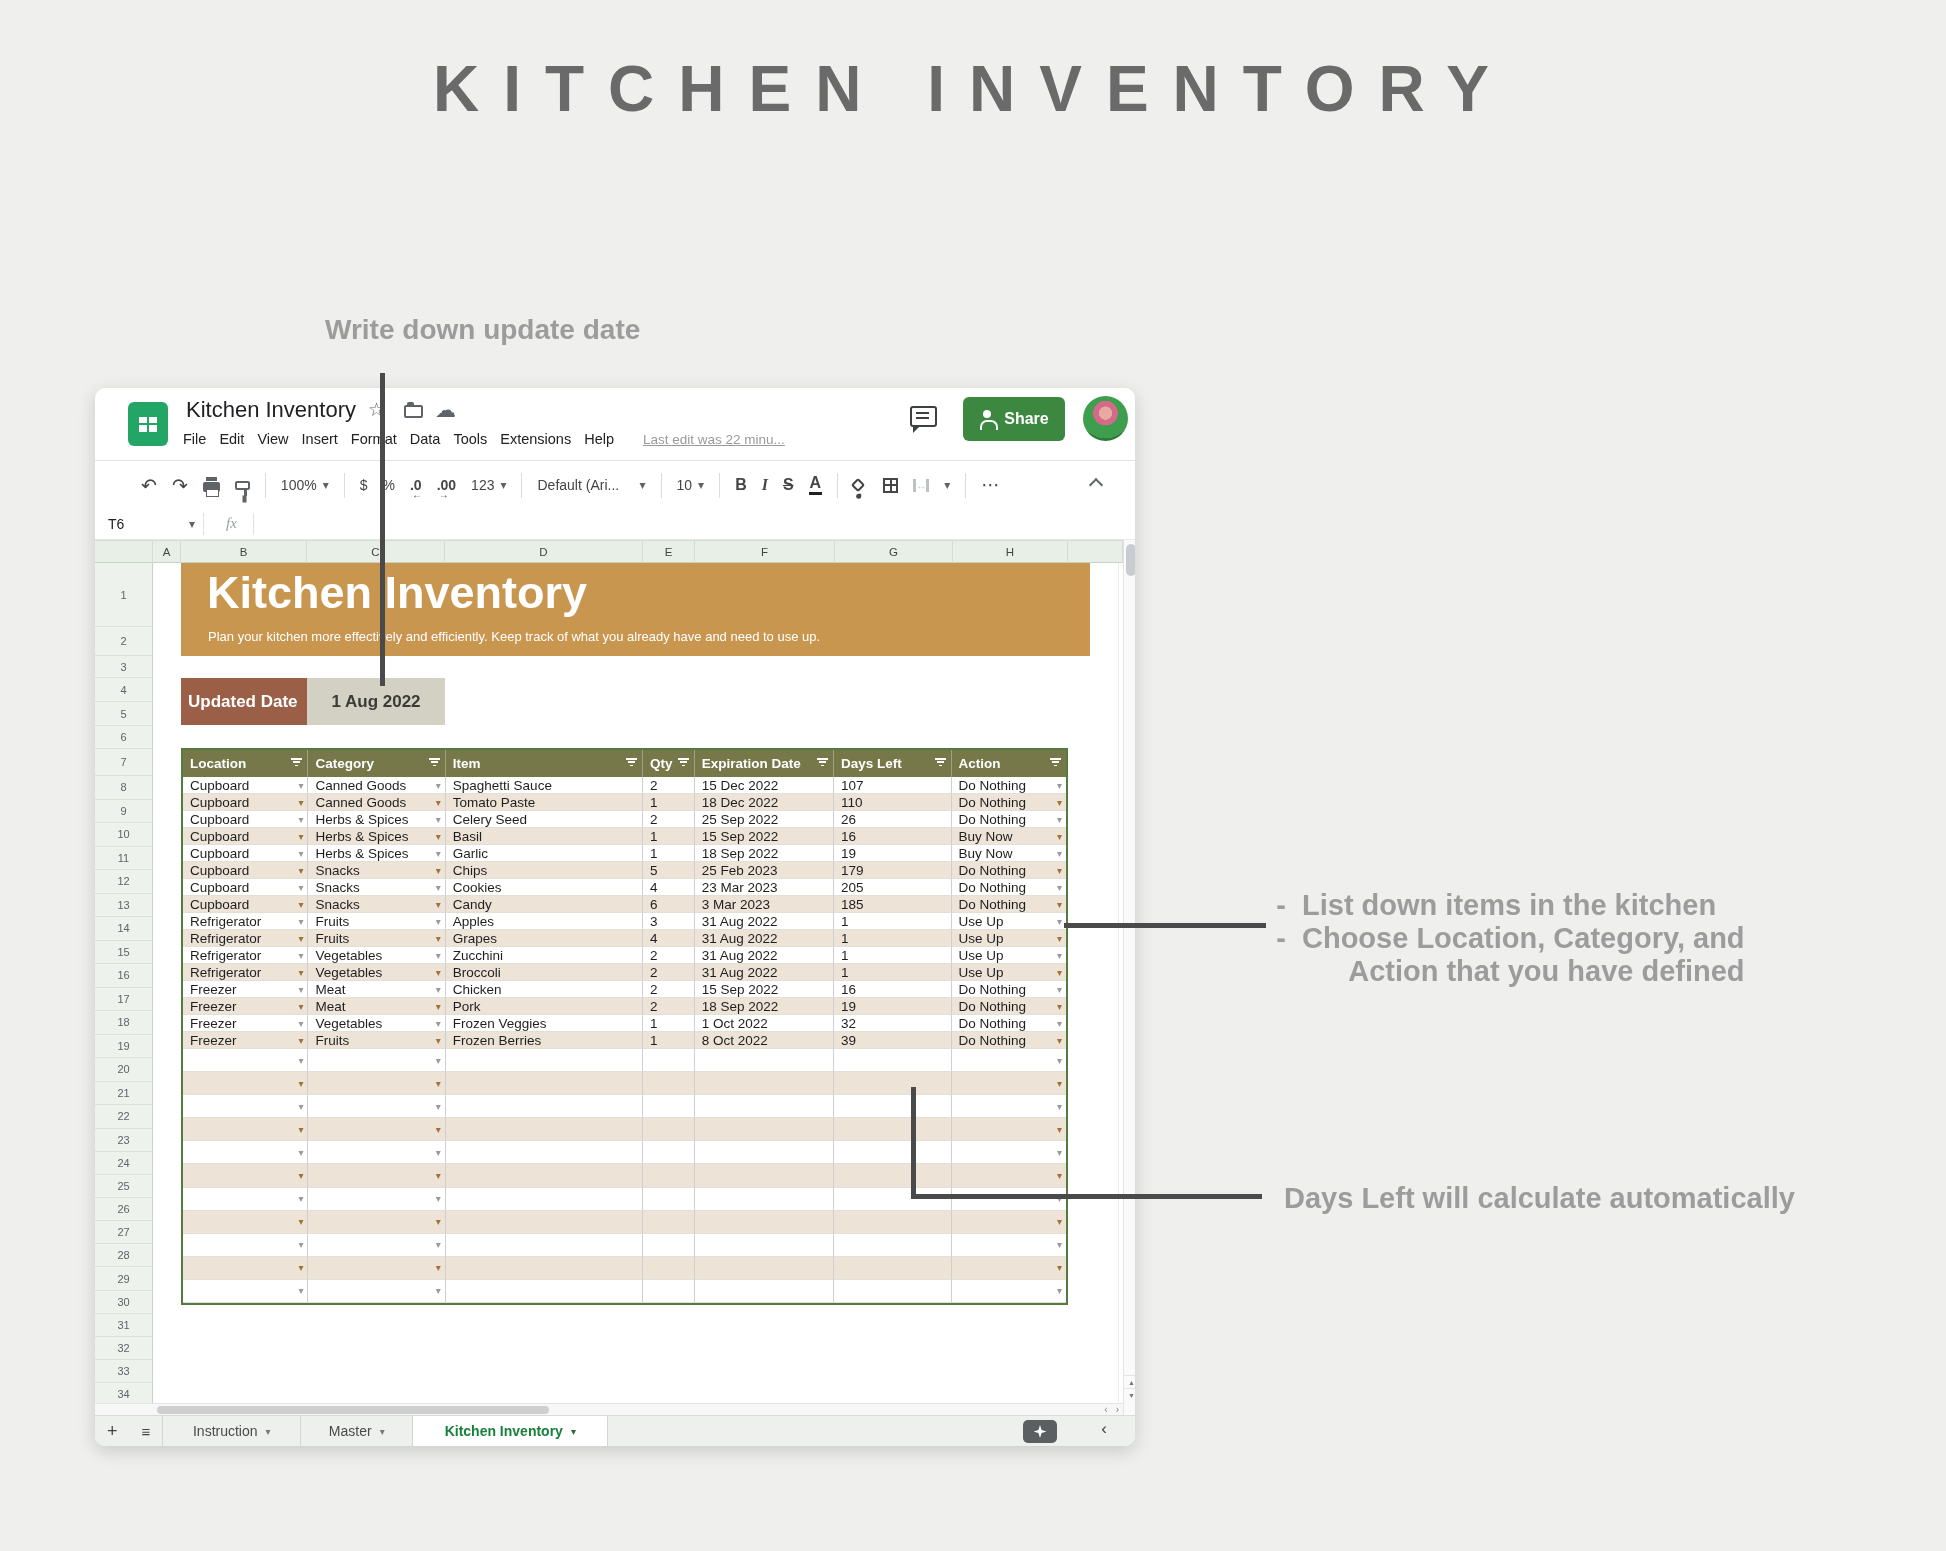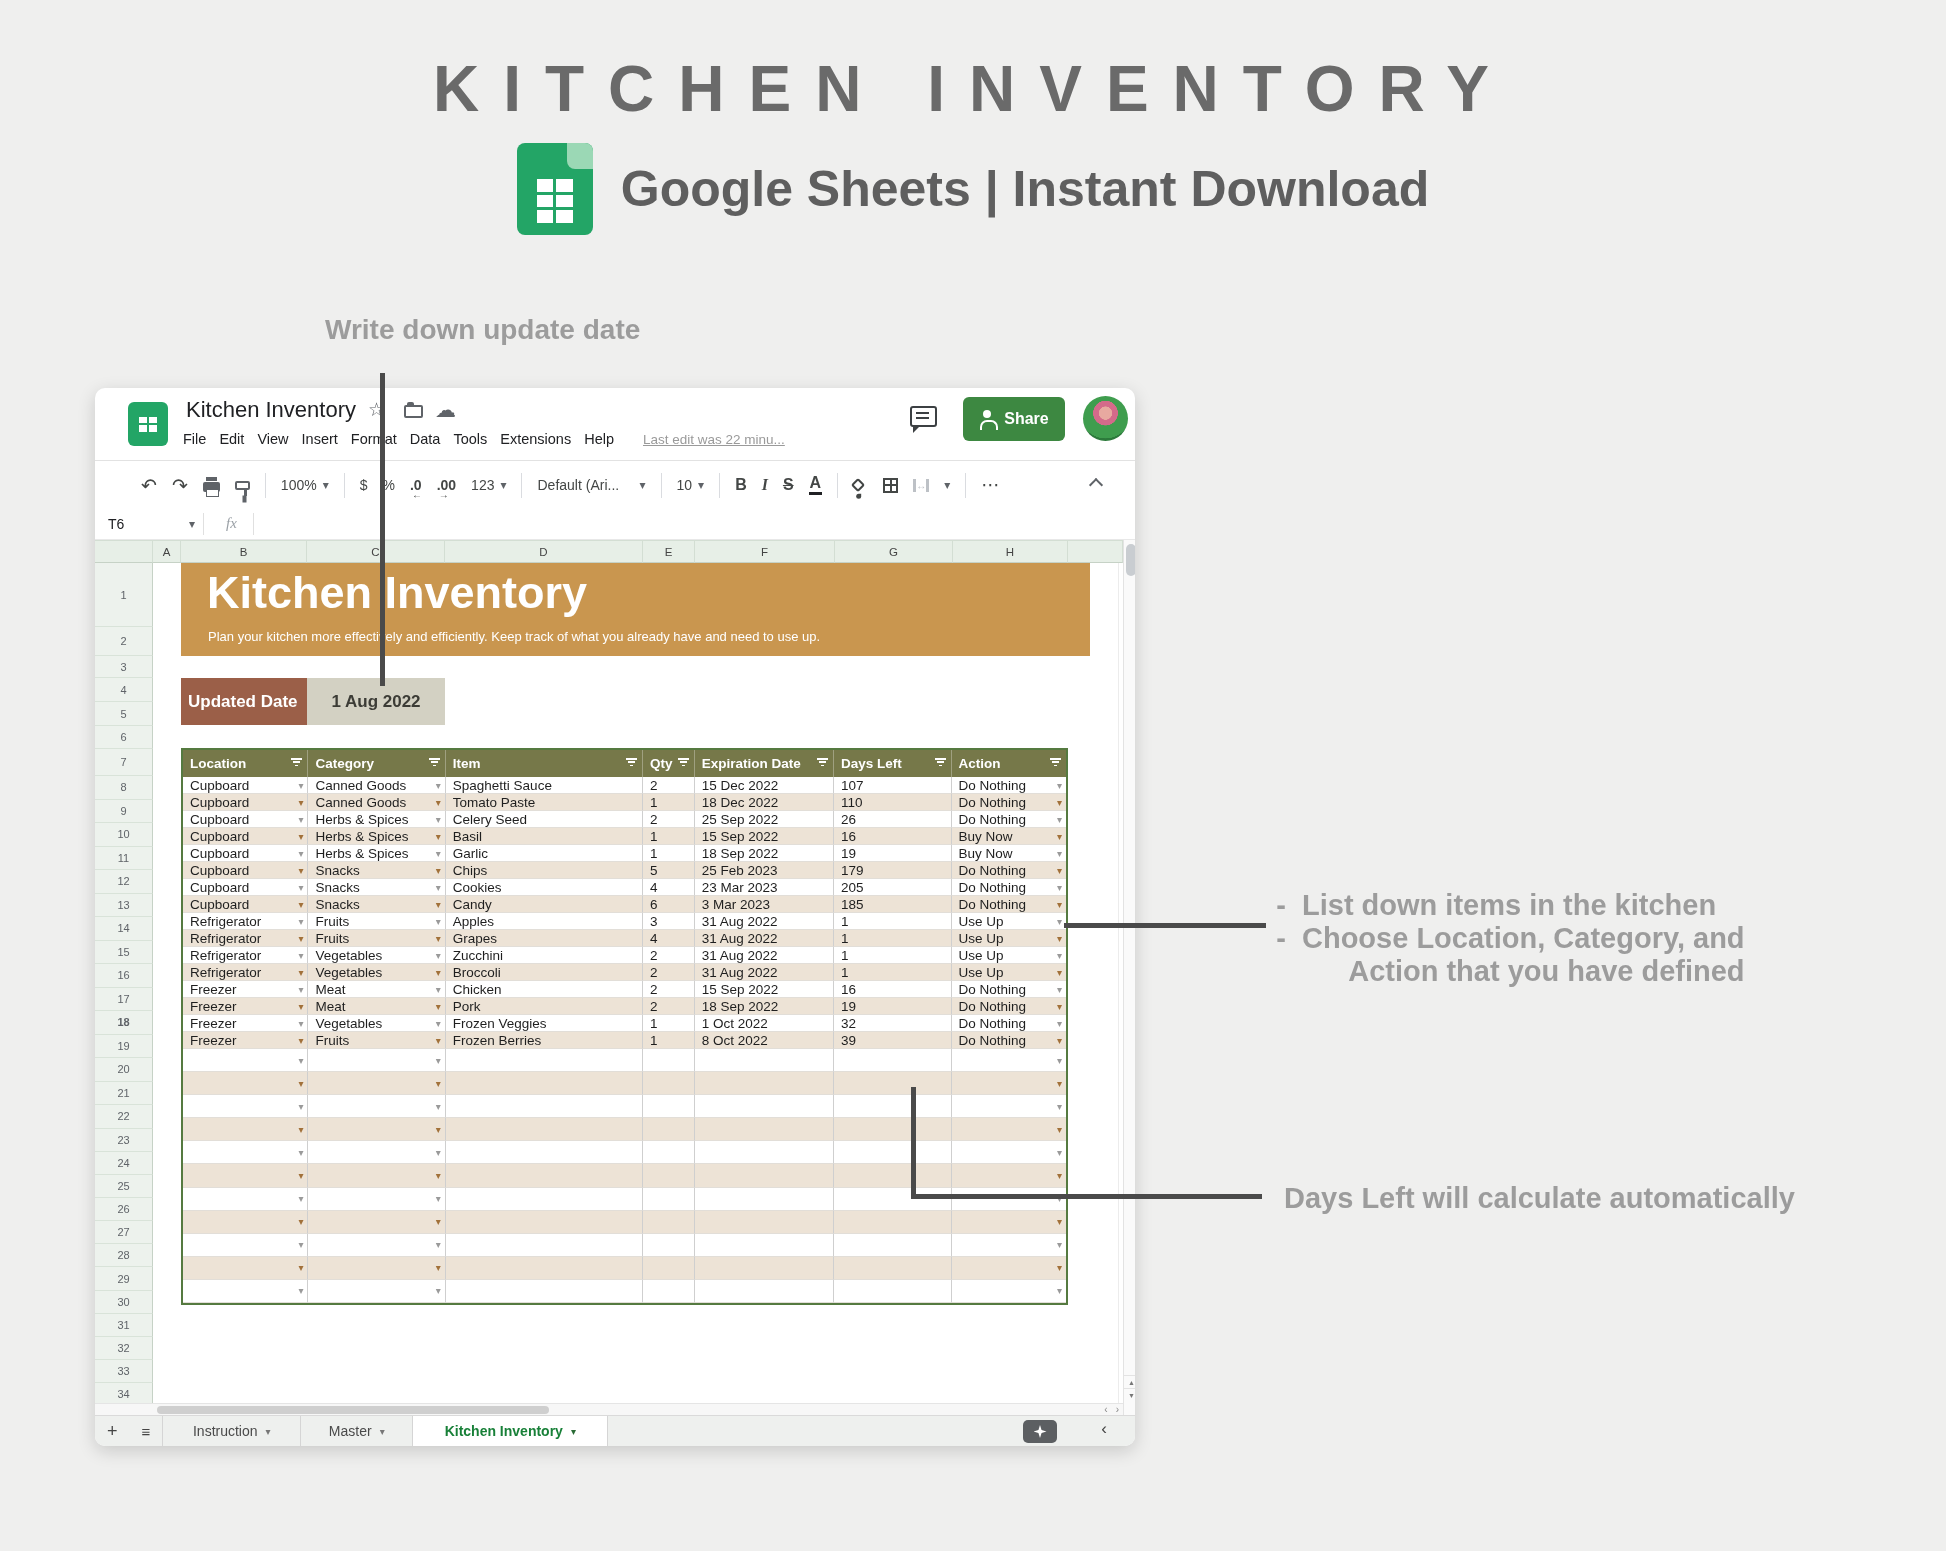--- a/index.html
+++ b/index.html
@@ -160,34 +160,20 @@
   .spark { width:13px; height:13px; background:#fff;
     clip-path:polygon(50% 0,62% 38%,100% 50%,62% 62%,50% 100%,38% 62%,0 50%,38% 38%); }
   .tab-chev { position:absolute; right:28px; top:3px; font-size:17px; color:#444; }
 </style>
 </head>
 <body>
 
 <div class="canvas">
 
   <div class="big-title">KITCHEN INVENTORY</div>
-  <div class="subtitle-row">
-    <div class="logo-lg">
-      <span class="fold"></span>
-      <span class="grid-ic">
-          <i></i>
-          <i></i>
-          <i></i>
-          <i></i>
-          <i></i>
-          <i></i>
-        </span>
-    </div>
-    <div class="subtitle">Google Sheets | Instant Download</div>
-  </div>
 
   <div class="ann ann-update">Write down update date</div>
   <div class="ln ln-v1"></div>
   <div class="ln ln-h2"></div>
   <div class="ln ln-v3"></div>
   <div class="ln ln-h3"></div>
 
   <div class="ann ann-items">
     <div class="b-row">
         <span class="dash">-</span>
@@ -318,21 +304,21 @@
           <div class="rn" style="height: 23.5px;">8</div>
           <div class="rn" style="height: 23.5px;">9</div>
           <div class="rn" style="height: 23.5px;">10</div>
           <div class="rn" style="height: 23.5px;">11</div>
           <div class="rn" style="height: 23.5px;">12</div>
           <div class="rn" style="height: 23.5px;">13</div>
           <div class="rn" style="height: 23.5px;">14</div>
           <div class="rn" style="height: 23.5px;">15</div>
           <div class="rn" style="height: 23.5px;">16</div>
           <div class="rn" style="height: 23.5px;">17</div>
-          <div class="rn" style="height: 23.5px; font-weight: bold;">18</div>
+          <div class="rn" style="height: 23.5px;">18</div>
           <div class="rn" style="height: 23.5px;">19</div>
           <div class="rn" style="height: 23.5px;">20</div>
           <div class="rn" style="height: 23.5px;">21</div>
           <div class="rn" style="height: 23.5px;">22</div>
           <div class="rn" style="height: 23.5px;">23</div>
           <div class="rn" style="height: 23.1px;">24</div>
           <div class="rn" style="height: 23.1px;">25</div>
           <div class="rn" style="height: 23.1px;">26</div>
           <div class="rn" style="height: 23.1px;">27</div>
           <div class="rn" style="height: 23.1px;">28</div>

